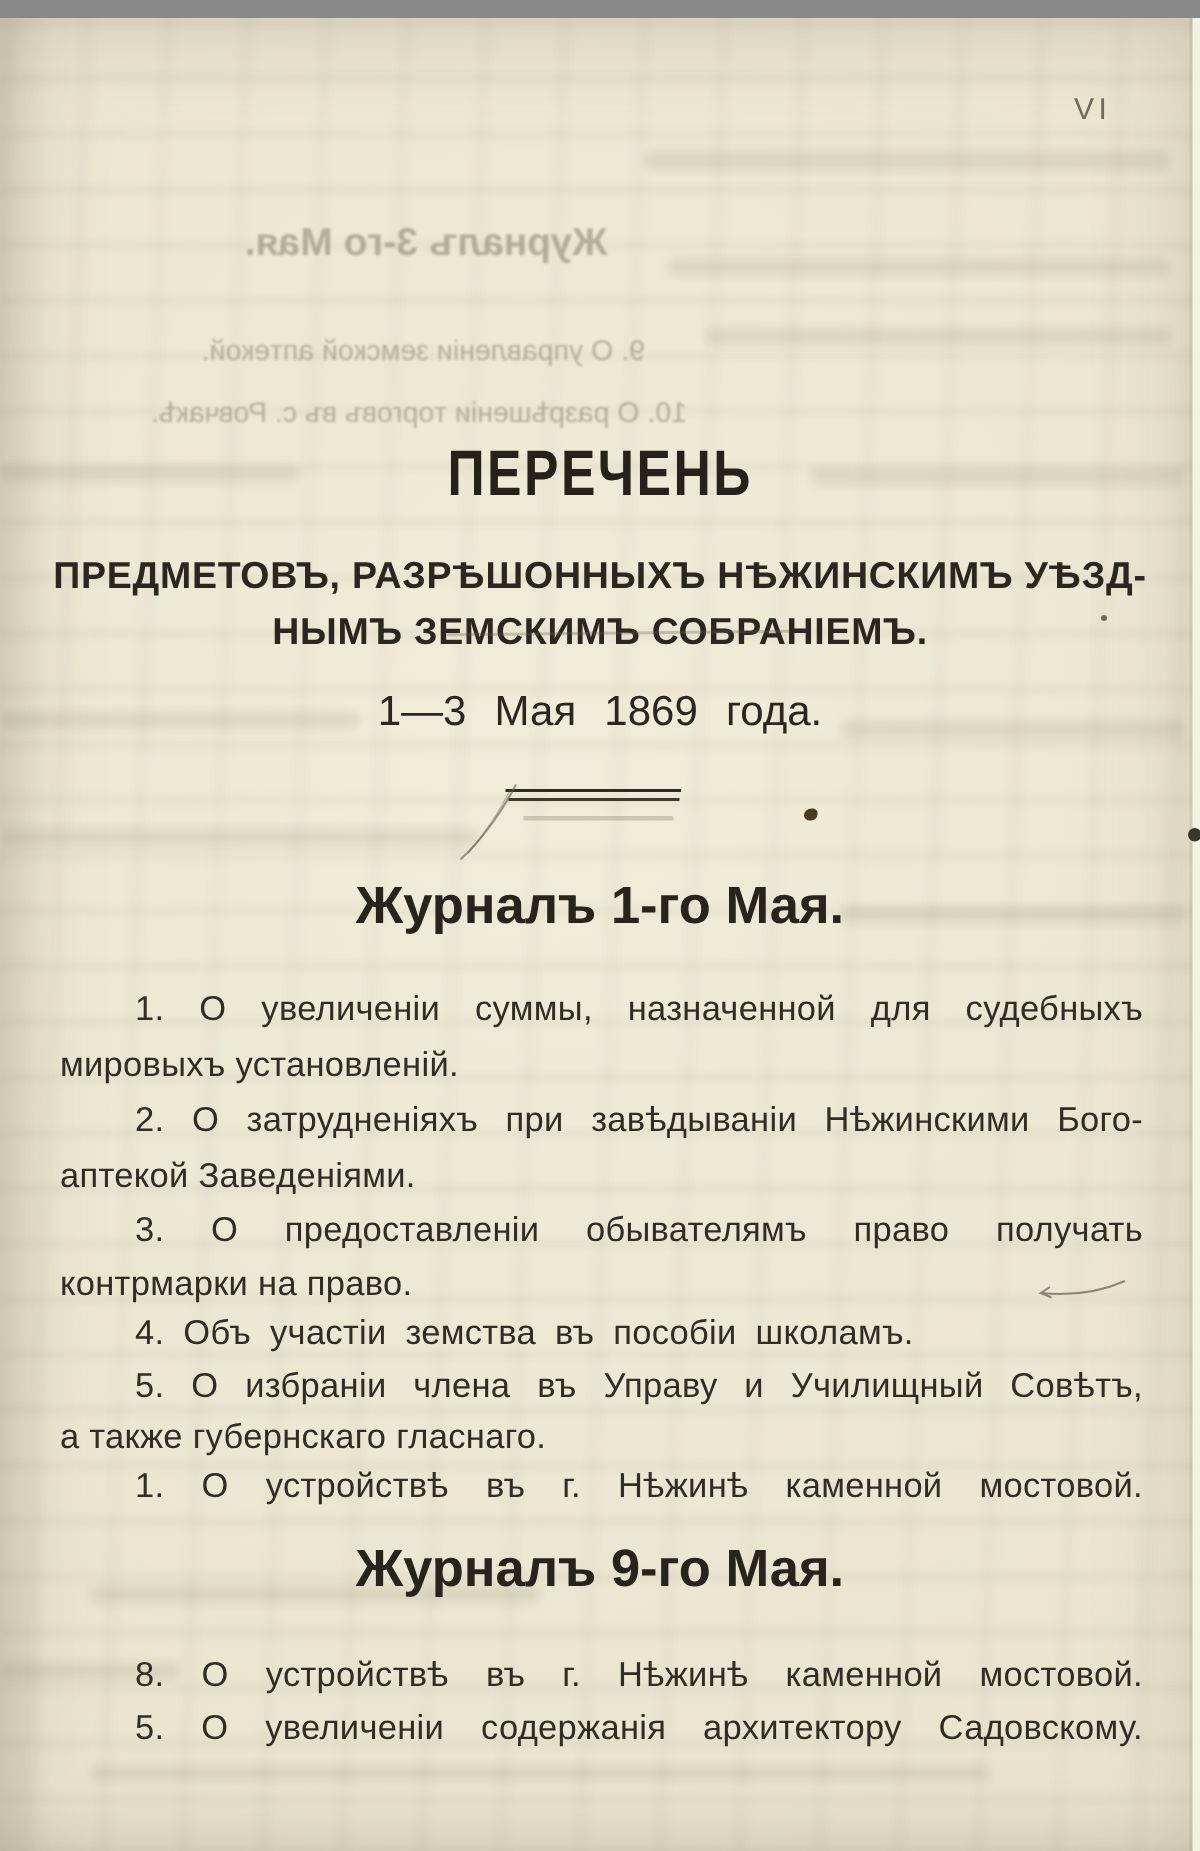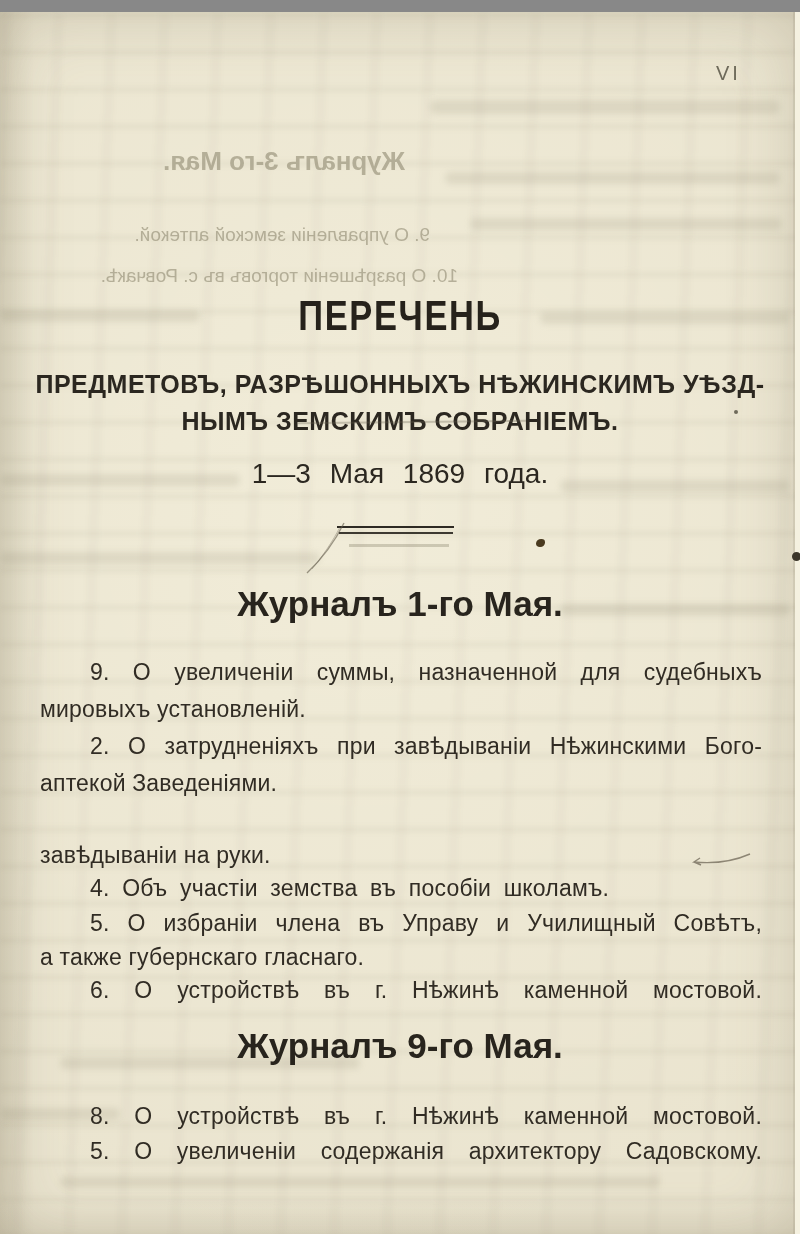--- a/index.html
+++ b/index.html
@@ -114,29 +114,30 @@
   <svg class="pencil" width="48" height="60" viewBox="0 0 48 60">
     <path d="M44,6 C36,22 22,42 7,56" stroke="rgba(96,90,74,0.6)" stroke-width="1.4" fill="none"></path>
     <path d="M40,10 C33,24 22,40 12,52" stroke="rgba(96,90,74,0.35)" stroke-width="1" fill="none"></path>
   </svg>
 
   <div class="speck1"></div>
   <div class="speck2"></div>
 
   <div class="heading h1">Журналъ 1-го Мая.</div>
 
-  <div class="bl just ind" style="top:645px">9. О увеличеніи суммы, назначенной для судебныхъ</div>
+  <div class="bl just ind" style="top:645px">1. О увеличеніи суммы, назначенной для судебныхъ</div>
   <div class="bl" style="top:682px">мировыхъ установленій.</div>
   <div class="bl just ind" style="top:719px">2. О затрудненіяхъ при завѣдываніи Нѣжинскими Бого-</div>
   <div class="bl" style="top:756px">аптекой Заведеніями.</div>
-  <div class="bl" style="top:828px">завѣдываніи на руки.</div>
+  <div class="bl just ind" style="top:792px">3. О предоставленіи обывателямъ право получать</div>
+  <div class="bl" style="top:828px">контрмарки на право.</div>
   <div class="bl ind w6" style="top:861px">4. Объ участіи земства въ пособіи школамъ.</div>
   <div class="bl just ind" style="top:896px">5. О избраніи члена въ Управу и Училищный Совѣтъ,</div>
   <div class="bl" style="top:930px">а также губернскаго гласнаго.</div>
-  <div class="bl just ind" style="top:963px">6. О устройствѣ въ г. Нѣжинѣ каменной мостовой.</div>
+  <div class="bl just ind" style="top:963px">1. О устройствѣ въ г. Нѣжинѣ каменной мостовой.</div>
 
   <svg class="check" width="66" height="14" viewBox="0 0 66 14">
     <path d="M64,2 C48,9 28,12 8,10 L14,6 M8,10 L15,13" stroke="rgba(80,72,56,0.6)" stroke-width="1.4" fill="none"></path>
   </svg>
 
   <div class="heading h2">Журналъ 9-го Мая.</div>
 
   <div class="bl just ind" style="top:1089px">8. О устройствѣ въ г. Нѣжинѣ каменной мостовой.</div>
   <div class="bl just ind" style="top:1124px">5. О увеличеніи содержанія архитектору Садовскому.</div>
 </div>

